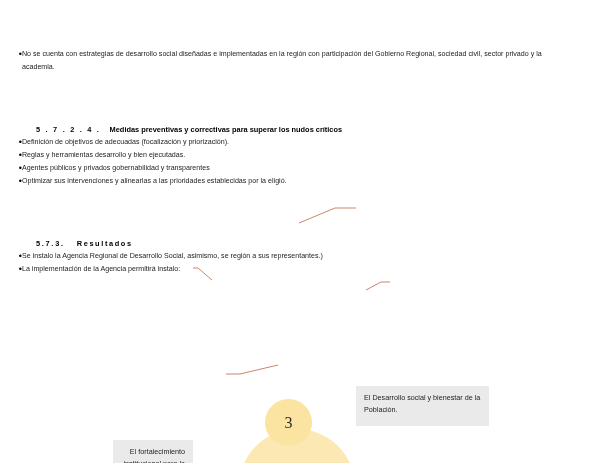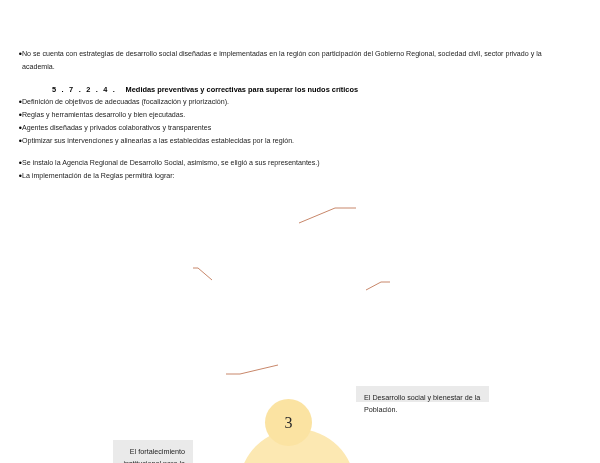--- a/index.html
+++ b/index.html
@@ -53,21 +53,21 @@
   }
   .heading .num {
     letter-spacing: 1.7px;
   }
   .heading .htext {
     letter-spacing: 0px;
   }
   .heading.wide .htext {
     letter-spacing: 1.6px;
   }
-  .heading-indent { padding-left: 52px; }
+  .heading-indent { padding-left: 36px; margin-top: 40px; }
 
   .spacer-sm { height: 9px; }
 
   
   .diagram {
     position: absolute;
     left: 0;
     top: 190px;
     width: 600px;
     height: 273px;
@@ -116,21 +116,21 @@
     background: #eaeaea;
     z-index: 2;
     font-size: 7.2px;
     line-height: 11.5px;
     color: #1c1c1c;
     padding: 6px 8px;
     box-sizing: border-box;
   }
   .callout.right-align { text-align: right; }
 
-  .cal-top-right   { left: 356px; top: 196px; width: 133px; height: 16px; }
+  .cal-top-right   { left: 356px; top: 196px; width: 133px; height: 40px; }
   .cal-left-upper  { left: 113px; top: 250px; width: 80px;  height: 44px; }
 </style>
 </head>
 <body>
 
 <div class="doc" style="padding-top:48px;">
 
   <div class="bullet-row">
     <div class="bullet-dot">•</div>
     <div class="bullet-text">No se cuenta con estrategias de desarrollo social diseñadas e implementadas en la región con participación del Gobierno Regional, sociedad civil, sector privado y la academia.</div>
@@ -146,37 +146,41 @@
   <div class="bullet-row">
     <div class="bullet-dot">•</div>
     <div class="bullet-text">Definición de objetivos de adecuadas (focalización y priorización).</div>
   </div>
   <div class="bullet-row">
     <div class="bullet-dot">•</div>
     <div class="bullet-text">Reglas y herramientas desarrollo y bien ejecutadas.</div>
   </div>
   <div class="bullet-row">
     <div class="bullet-dot">•</div>
-    <div class="bullet-text">Agentes diseñadas y privados colaborativos y transparentes</div>
-  </div>
-  <div class="bullet-row">
-    <div class="bullet-dot">•</div>
-    <div class="bullet-text">Optimizar sus intervenciones y alinearlas a las establecidas establecidas por la región.</div>
+    <div class="bullet-text">Agentes públicos y privados gobernabilidad y transparentes</div>
+  </div>
+  <div class="bullet-row">
+    <div class="bullet-dot">•</div>
+    <div class="bullet-text">Optimizar sus intervenciones y alinearlas a las prioridades establecidas por la eligió.</div>
   </div>
 
   <div class="spacer-sm"></div>
 
-
-  <div class="bullet-row">
-    <div class="bullet-dot">•</div>
-    <div class="bullet-text">Se instalo la Agencia Regional de Desarrollo Social, asimismo, se eligió a sus representantes.)</div>
-  </div>
-  <div class="bullet-row">
-    <div class="bullet-dot">•</div>
-    <div class="bullet-text">La implementación de la Reglas permitirá lograr:</div>
+  <div class="heading wide heading-indent">
+    <span class="num">5.7.3.</span>
+    <span class="htext" style="margin-left:10px;">Resultados</span>
+  </div>
+
+  <div class="bullet-row">
+    <div class="bullet-dot">•</div>
+    <div class="bullet-text">Se instalo la Agencia Regional de Desarrollo Social, asimismo, se región a sus representantes.)</div>
+  </div>
+  <div class="bullet-row">
+    <div class="bullet-dot">•</div>
+    <div class="bullet-text">La implementación de la Agencia permitirá instalo:</div>
   </div>
 
 </div>
 
 <div class="diagram">
 
   <svg class="lines" viewBox="0 0 600 273">
 
     <polyline points="299,33 335,18 356,18" fill="none" stroke="#c8876a" stroke-width="1"></polyline>
 

